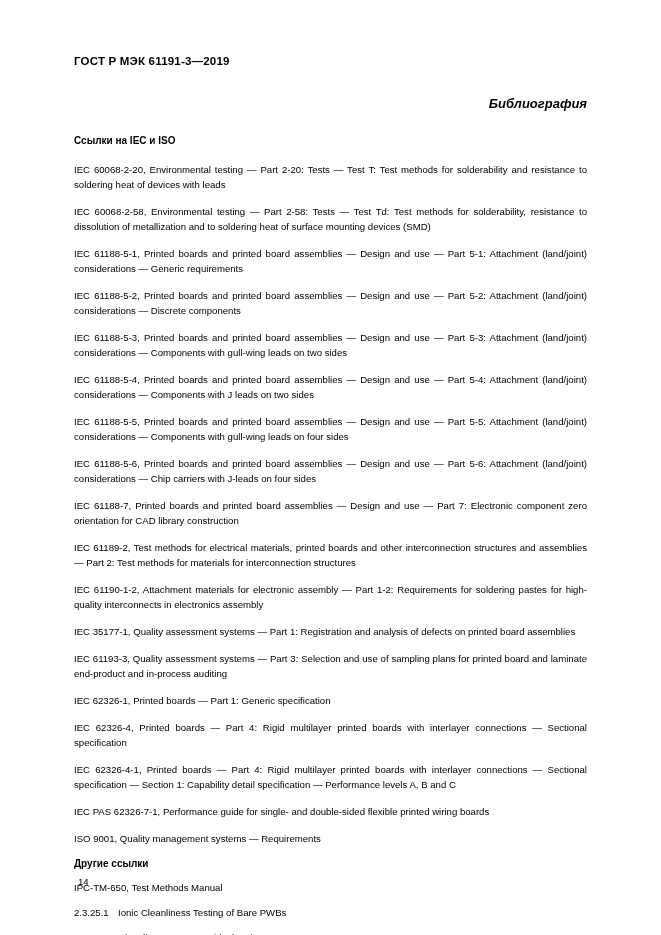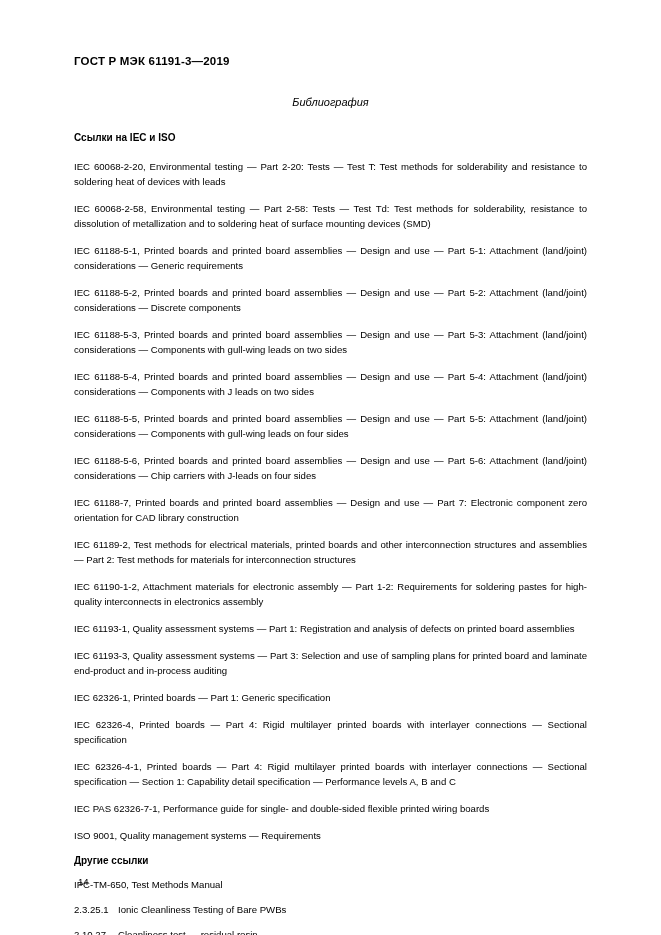--- a/index.html
+++ b/index.html
@@ -23,23 +23,23 @@
     box-sizing: border-box;
     padding: 55px 74px 0 74px;
   }
   .header-title {
     font-size: 11.5px;
     font-weight: bold;
     letter-spacing: 0.2px;
     margin: 0 0 0 0;
   }
   .section-title {
-    text-align: center;
-    font-size: 11px;
-    font-weight: normal;
+    text-align: right;
+    font-size: 13px;
+    font-weight: bold;
     font-style: italic;
     margin-top: 29px;
     margin-bottom: 0;
   }
   .subhead {
     font-size: 10px;
     font-weight: bold;
     margin-top: 24px;
     margin-bottom: 16px;
   }
@@ -94,21 +94,21 @@
     <div class="ref">IEC 60068-2-58, Environmental testing — Part 2-58: Tests — Test Td: Test methods for solderability, resistance to dissolution of metallization and to soldering heat of surface mounting devices (SMD)</div>
     <div class="ref">IEC 61188-5-1, Printed boards and printed board assemblies — Design and use — Part 5-1: Attachment (land/joint) considerations — Generic requirements</div>
     <div class="ref">IEC 61188-5-2, Printed boards and printed board assemblies — Design and use — Part 5-2: Attachment (land/joint) considerations — Discrete components</div>
     <div class="ref">IEC 61188-5-3, Printed boards and printed board assemblies — Design and use — Part 5-3: Attachment (land/joint) considerations — Components with gull-wing leads on two sides</div>
     <div class="ref">IEC 61188-5-4, Printed boards and printed board assemblies — Design and use — Part 5-4: Attachment (land/joint) considerations — Components with J leads on two sides</div>
     <div class="ref">IEC 61188-5-5, Printed boards and printed board assemblies — Design and use — Part 5-5: Attachment (land/joint) considerations — Components with gull-wing leads on four sides</div>
     <div class="ref">IEC 61188-5-6, Printed boards and printed board assemblies — Design and use — Part 5-6: Attachment (land/joint) considerations — Chip carriers with J-leads on four sides</div>
     <div class="ref">IEC 61188-7, Printed boards and printed board assemblies — Design and use — Part 7: Electronic component zero orientation for CAD library construction</div>
     <div class="ref">IEC 61189-2, Test methods for electrical materials, printed boards and other interconnection structures and assemblies — Part 2: Test methods for materials for interconnection structures</div>
     <div class="ref">IEC 61190-1-2, Attachment materials for electronic assembly — Part 1-2: Requirements for soldering pastes for high-quality interconnects in electronics assembly</div>
-    <div class="ref">IEC 61193-1, Quality assessment systems — Part 1: Registration and analysis of defects on printed board assemblies</div>
+    <div class="ref">IEC 35177-1, Quality assessment systems — Part 1: Registration and analysis of defects on printed board assemblies</div>
     <div class="ref">IEC 61193-3, Quality assessment systems — Part 3: Selection and use of sampling plans for printed board and laminate end-product and in-process auditing</div>
     <div class="ref">IEC 62326-1, Printed boards — Part 1: Generic specification</div>
     <div class="ref">IEC 62326-4, Printed boards — Part 4: Rigid multilayer printed boards with interlayer connections — Sectional specification</div>
     <div class="ref">IEC 62326-4-1, Printed boards — Part 4: Rigid multilayer printed boards with interlayer connections — Sectional specification — Section 1: Capability detail specification — Performance levels A, B and C</div>
     <div class="ref">IEC PAS 62326-7-1, Performance guide for single- and double-sided flexible printed wiring boards</div>
     <div class="ref">ISO 9001, Quality management systems — Requirements</div>
   </div>
 
   <div class="subhead2">Другие ссылки</div>
 

